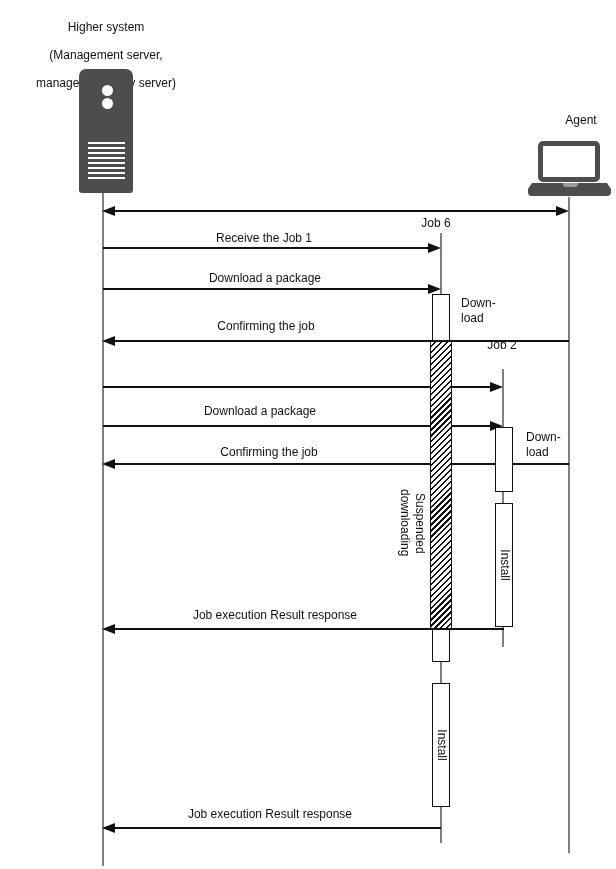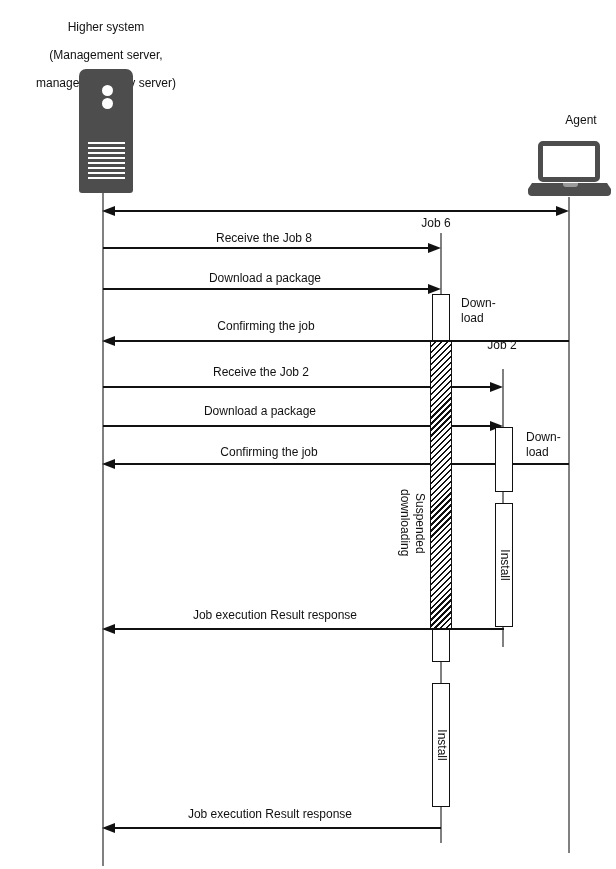--- a/index.html
+++ b/index.html
@@ -79,33 +79,32 @@
   <div class="lifeline" style="left:440px;top:233px;height:610px;"></div>
   <div class="lifeline" style="left:502px;top:369px;height:278px;"></div>
 
   <div class="txt ctr" style="left:386px;top:216px;width:100px;">Job 6</div>
   <div class="txt ctr" style="left:452px;top:338px;width:100px;">Job 2</div>
 
   <div class="mline" style="left:109px;top:210px;width:454px;"></div>
   <div class="ah ah-l" style="left:102px;top:206px;"></div>
   <div class="ah ah-r" style="left:556px;top:206px;"></div>
 
-  <div class="mlabel" style="left:114px;top:231px;">Receive the Job 8</div>
+  <div class="mlabel" style="left:114px;top:231px;">Receive the Job 1</div>
   <div class="mline" style="left:103px;top:247px;width:325px;"></div>
   <div class="ah ah-r" style="left:428px;top:243px;"></div>
 
   <div class="mlabel" style="left:115px;top:271px;">Download a package</div>
   <div class="mline" style="left:103px;top:288px;width:325px;"></div>
   <div class="ah ah-r" style="left:428px;top:284px;"></div>
 
   <div class="mlabel" style="left:116px;top:319px;">Confirming the job</div>
   <div class="mline" style="left:109px;top:340px;width:460px;"></div>
   <div class="ah ah-l" style="left:102px;top:336px;"></div>
 
-  <div class="mlabel" style="left:111px;top:365px;">Receive the Job 2</div>
   <div class="mline" style="left:103px;top:386px;width:387px;"></div>
   <div class="ah ah-r" style="left:490px;top:382px;"></div>
 
   <div class="mlabel" style="left:110px;top:404px;">Download a package</div>
   <div class="mline" style="left:103px;top:425px;width:387px;"></div>
   <div class="ah ah-r" style="left:490px;top:421px;"></div>
 
   <div class="mlabel" style="left:119px;top:445px;">Confirming the job</div>
   <div class="mline" style="left:109px;top:463px;width:460px;"></div>
   <div class="ah ah-l" style="left:102px;top:459px;"></div>

